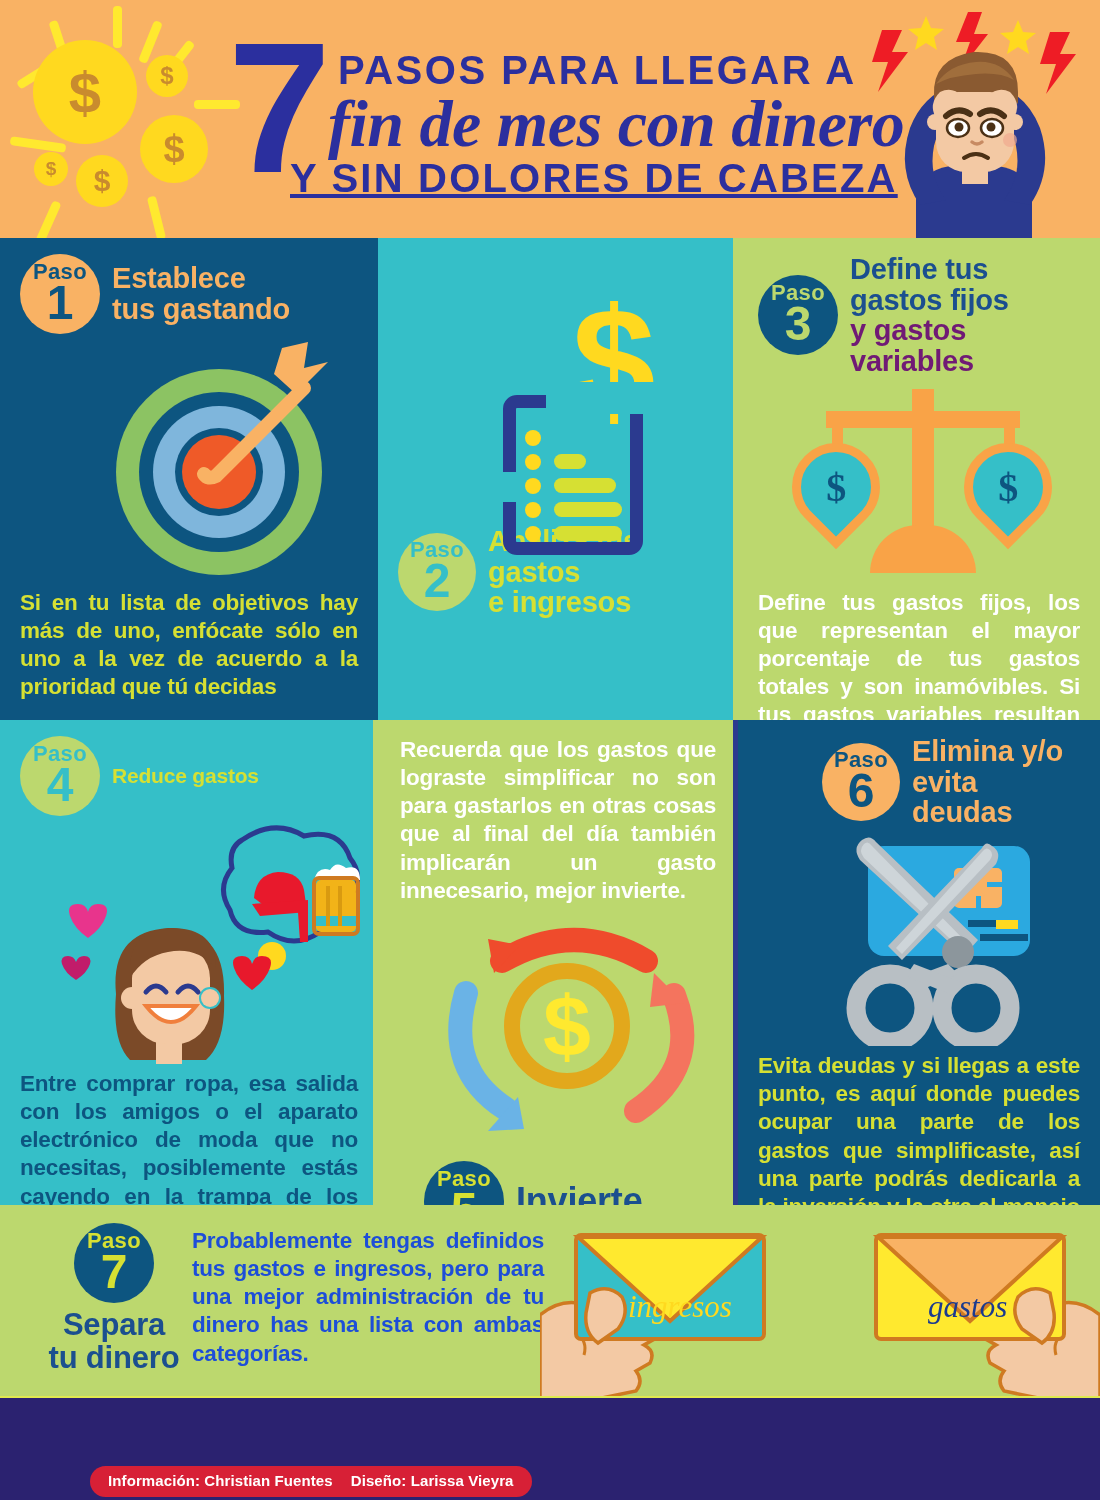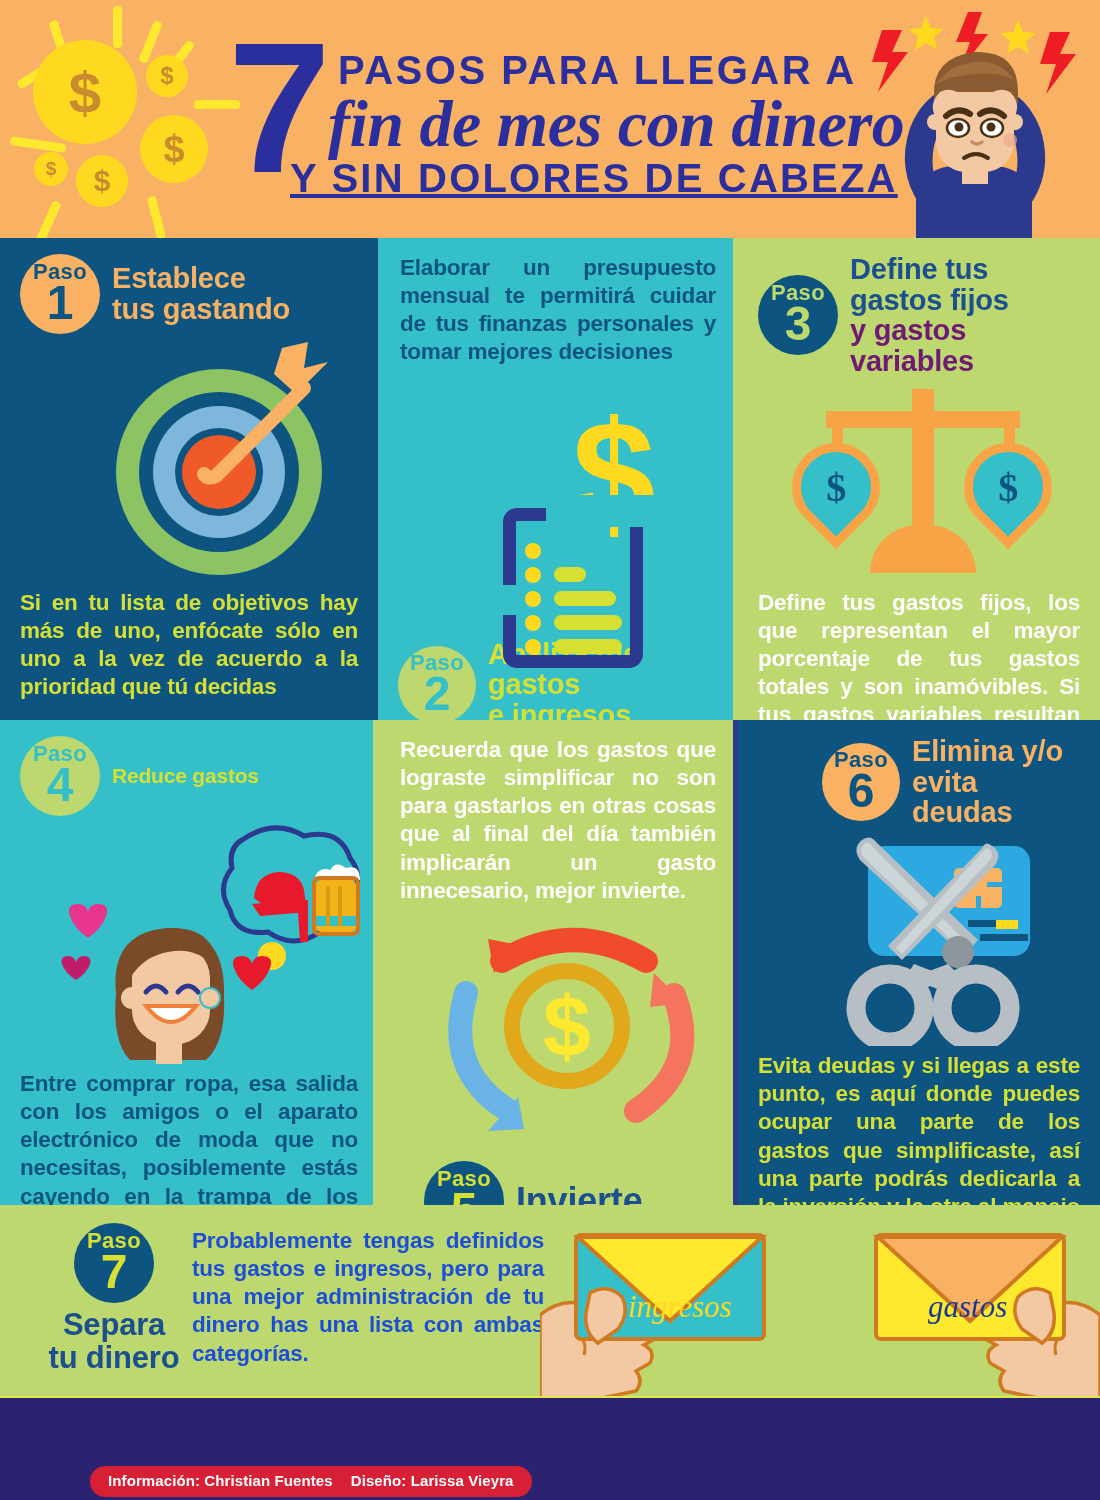--- a/index.html
+++ b/index.html
@@ -261,21 +261,20 @@
         <svg style="position:absolute;left:150px;top:0px;" width="170" height="180" viewBox="0 0 170 180">
           <path d="M34,140 Q38,146 46,142 L134,54" stroke="#f9b264" stroke-width="14" fill="none" stroke-linecap="round"></path>
           <path d="M112,14 L138,8 L134,34 L158,28 L126,60 L104,40 Z" fill="#f9b264"></path>
         </svg>
       </div>
 
       <div class="body-text" style="color:#d6e033; margin-top:10px;">Si en tu lista de objetivos hay más de uno, enfócate sólo en uno a la vez de acuerdo a la prioridad que tú decidas</div>
     </div>
 
     <div class="panel p2">
-      <div class="body-text" style="color:#0d5580; padding:0 2px;">Elaborar un presupuesto mensual te permitirá cuidar de tus finanzas personales y tomar mejores decisiones</div>
 
       <div class="art" style="height:258px;margin-top:8px;">
 
         <div style="position:absolute;left:174px;top:24px;font-size:150px;font-weight:bold;color:#ffd91f;line-height:1;font-family:'Liberation Sans',sans-serif;">$</div>
 
         <div class="doc-frame" style="left:105px; top:133px; width:140px; height:160px;"></div>
         <div style="position:absolute;left:148px;top:120px;width:110px;height:32px;background:#35bfc8;"></div>
         <div style="position:absolute;left:105px;top:210px;width:36px;height:30px;background:#35bfc8;"></div>
         <div class="bullet" style="left:127px; top:168px;"></div>
         <div class="bullet" style="left:127px; top:192px;"></div>

